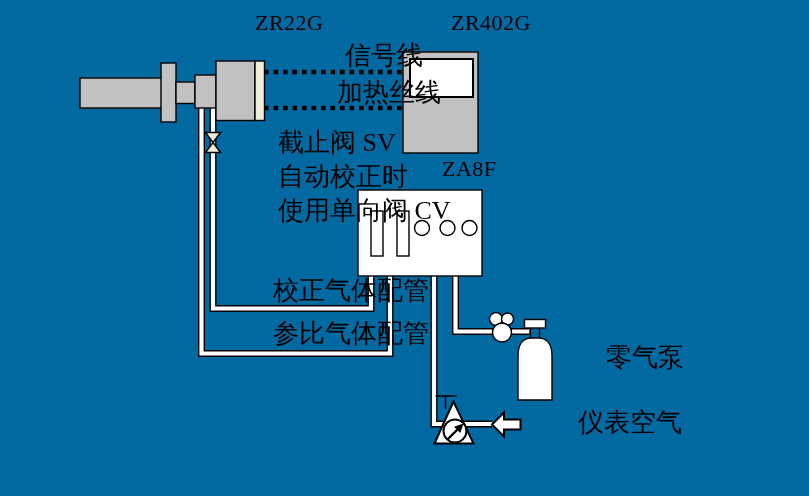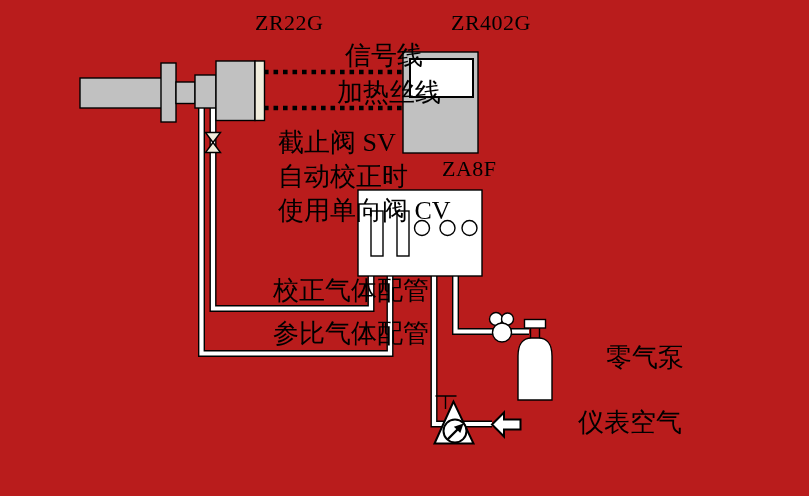--- a/index.html
+++ b/index.html
@@ -1,16 +1,16 @@
 <!DOCTYPE html>
 <html><head>
 <meta charset="utf-8">
 <style>
   html,body{margin:0;padding:0;background:#ffffff;}
-  .stage{position:relative;width:809px;height:496px;background:#b91c1c;overflow:hidden;}
+  .stage{position:relative;width:809px;height:496px;background:#0369a1;overflow:hidden;}
   svg{display:block;}
   .thin{fill:none;stroke:#000;stroke-width:1.4px;}
   .thick{fill:none;stroke:#000;stroke-width:2px;}
   .boxline{stroke:#000;stroke-width:1.4px;}
   .whitefill{fill:#ffffff;}
   .pipe-outer{fill:none;stroke:#000;stroke-width:7px;stroke-linejoin:miter;}
   .pipe-inner{fill:none;stroke:#ffffff;stroke-width:4.2px;stroke-linejoin:miter;}
   .dotted{fill:none;stroke:#000;stroke-width:4.6px;stroke-dasharray:4.6 4.9;}
   text{font-family:"Liberation Serif","DejaVu Serif",serif;fill:#000;}
   .t-cjk{font-size:26px;}

